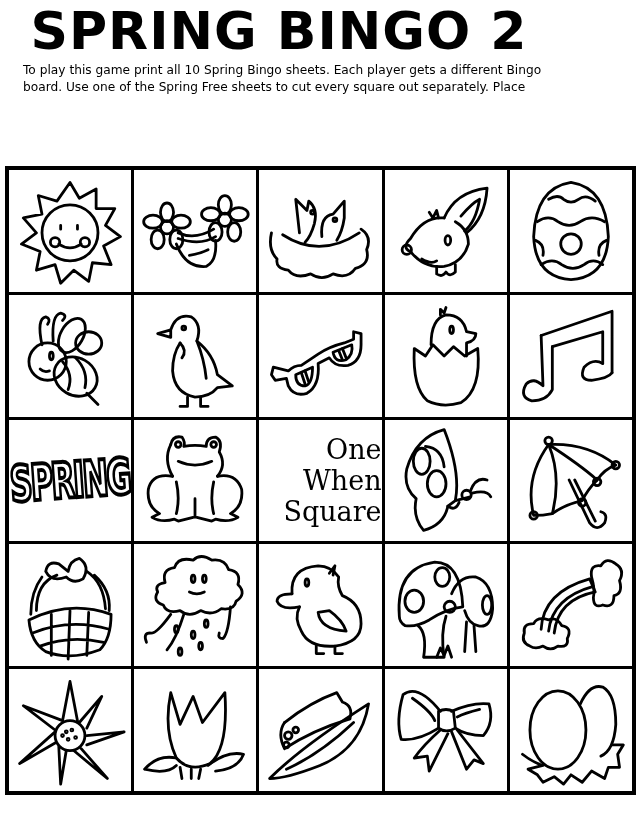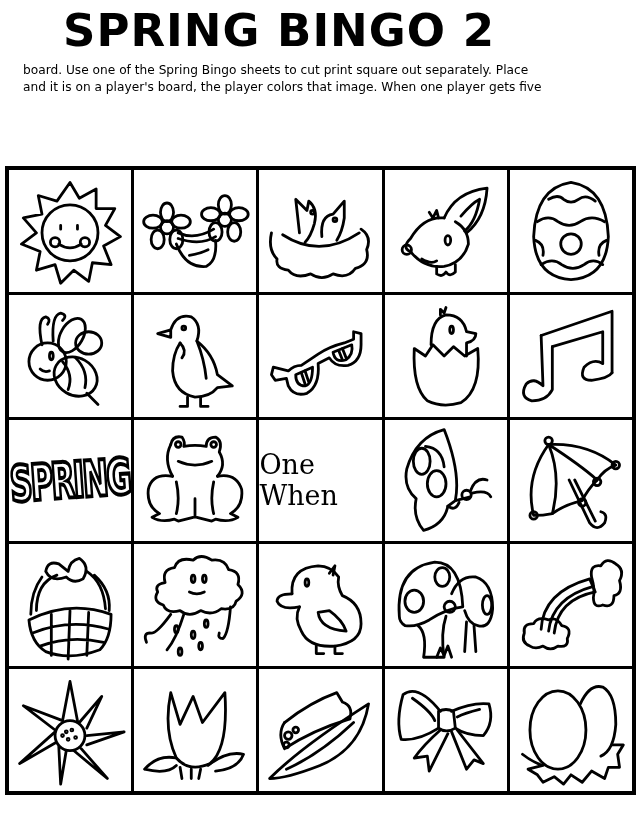--- a/index.html
+++ b/index.html
@@ -1,45 +1,45 @@
 <!DOCTYPE html>
 <html><head>
   <meta charset="utf-8">
   <style>
     html, body { margin: 0; padding: 0; background: #ffffff; }
     body { width: 641px; height: 815px; position: relative; overflow: hidden; font-family: "DejaVu Sans", sans-serif; color: #000; }
     .title {
       position: absolute; left: 0; top: 4px; width: 558px; text-align: center;
-      font-family: "DejaVu Sans", sans-serif; font-weight: bold; font-size: 45px; letter-spacing: 1px;
+      font-family: "DejaVu Sans", sans-serif; font-weight: bold; font-size: 52px; letter-spacing: 1px;
       line-height: 54px;
     }
     .instructions {
       position: absolute; left: 23px; top: 62px; width: 612px;
       font-family: "DejaVu Sans", sans-serif; font-size: 12.2px; line-height: 16.8px;
     }
     .instructions div { white-space: nowrap; }
     .board {
       position: absolute; left: 5px; top: 166px; width: 631px; height: 629px;
       box-sizing: border-box; border: 4px solid #000; background: #000;
       display: grid; grid-template-columns: repeat(5, 1fr); grid-template-rows: repeat(5, 1fr); gap: 3px;
     }
     .cell { background: #fff; position: relative; display: flex; align-items: center; justify-content: center; overflow: hidden; }
     .cell svg { width: 112px; height: 112px; }
     .cell svg * { fill: none; stroke: #000; stroke-width: 3; stroke-linecap: round; stroke-linejoin: round; }
-    .free { display: flex; flex-direction: column; align-items: flex-start; justify-content: center; font-family: "DejaVu Serif", serif; font-size: 27px; line-height: 31px; }
+    .free { display: flex; flex-direction: column; align-items: flex-end; justify-content: center; font-family: "DejaVu Serif", serif; font-size: 27px; line-height: 31px; }
     .spring-word { font-family: "DejaVu Sans", sans-serif; font-weight: bold; font-size: 31px; letter-spacing: -2px; color: #fff; -webkit-text-stroke: 2.5px #000; transform: rotate(-4deg) scaleY(1.6); }
   </style>
 </head>
 <body>
 
 <div class="title">SPRING BINGO 2</div>
 
 <div class="instructions">
-  <div>board. Use one of the Spring Bingo sheets to cut print square out separately. Place</div>
-  <div>and it is on a player's board, the player colors that image. When one player gets five</div>
+  <div>To play this game print all 10 Spring Bingo sheets. Each player gets a different Bingo</div>
+  <div>board. Use one of the Spring Free sheets to cut every square out separately. Place</div>
 </div>
 
 <div class="board">
 
   <div class="cell">
     <svg viewBox="0 0 120 120">
       <path d="M60 8 L70 25 L88 15 L88 36 L108 36 L98 54 L114 66 L96 76 L104 96 L84 94 L80 114 L64 102 L50 116 L44 96 L24 102 L28 82 L8 74 L24 62 L10 46 L30 42 L26 22 L46 28 Z"></path>
       <circle cx="60" cy="62" r="30"></circle>
       <path d="M50 54 L50 58 M68 54 L68 58"></path>
       <circle cx="44" cy="72" r="5"></circle>
@@ -158,20 +158,21 @@
         <circle cx="80" cy="22" r="3"></circle>
       <path d="M42 40 Q60 48 78 40"></path>
       <path d="M36 56 Q14 52 10 70 Q8 88 22 96 L14 100 Q24 106 38 102 L42 104 L58 100"></path>
       <path d="M84 56 Q104 52 110 70 Q112 88 98 96 L106 100 Q96 106 82 102 L78 104 L62 100"></path>
       <path d="M40 62 Q44 80 40 96 M80 62 Q76 80 80 96 M60 80 L60 100"></path>
     </svg>
   </div>
   <div class="cell free">
     <span>One</span>
     <span>When</span>
+    <span>Square</span>
   </div>
   <div class="cell">
     <svg viewBox="0 0 120 120">
       <path d="M58 6 Q28 14 18 48 Q14 68 28 80 Q24 100 36 114 Q58 108 62 88 L70 82 Q76 52 58 6 Z"></path>
       <ellipse cx="34" cy="40" rx="9" ry="14"></ellipse>
       <ellipse cx="50" cy="64" rx="10" ry="14"></ellipse>
       <path d="M38 24 Q56 26 58 46"></path>
       <circle cx="82" cy="76" r="5"></circle>
       <path d="M70 82 L86 78 M86 72 Q92 56 104 60 M88 74 Q104 70 108 78"></path>
       <path d="M62 88 Q70 94 74 84"></path>

